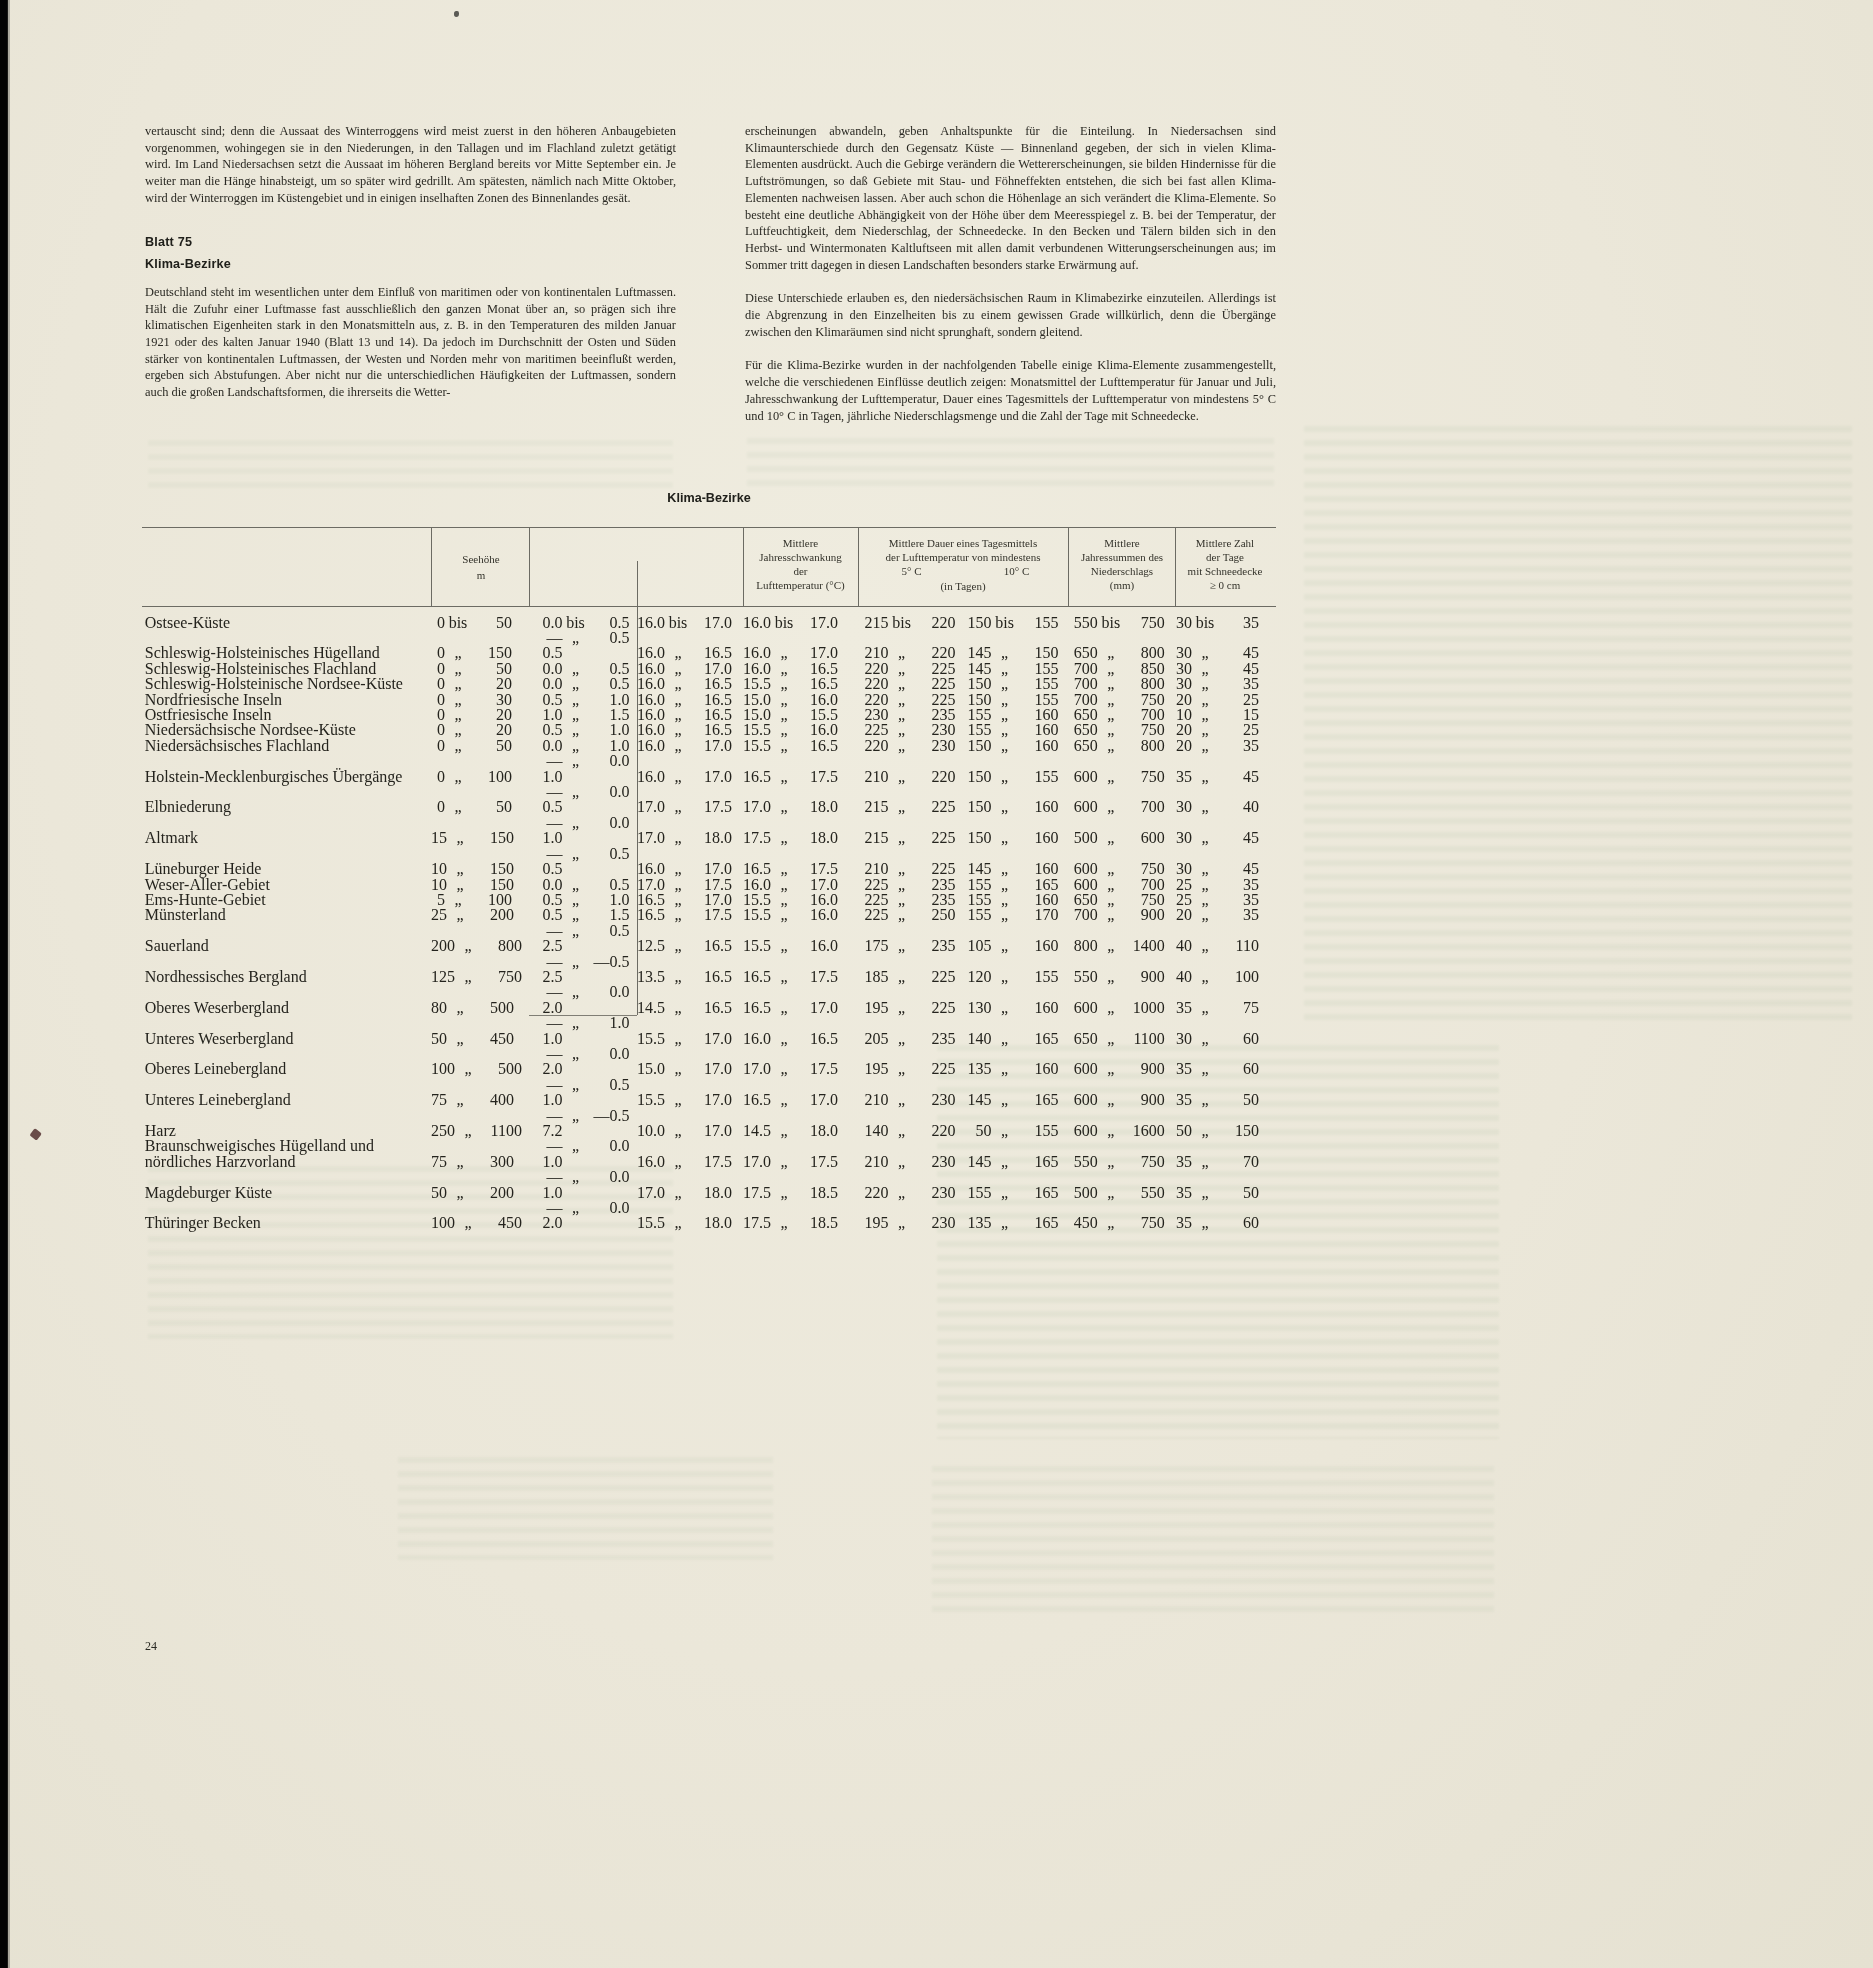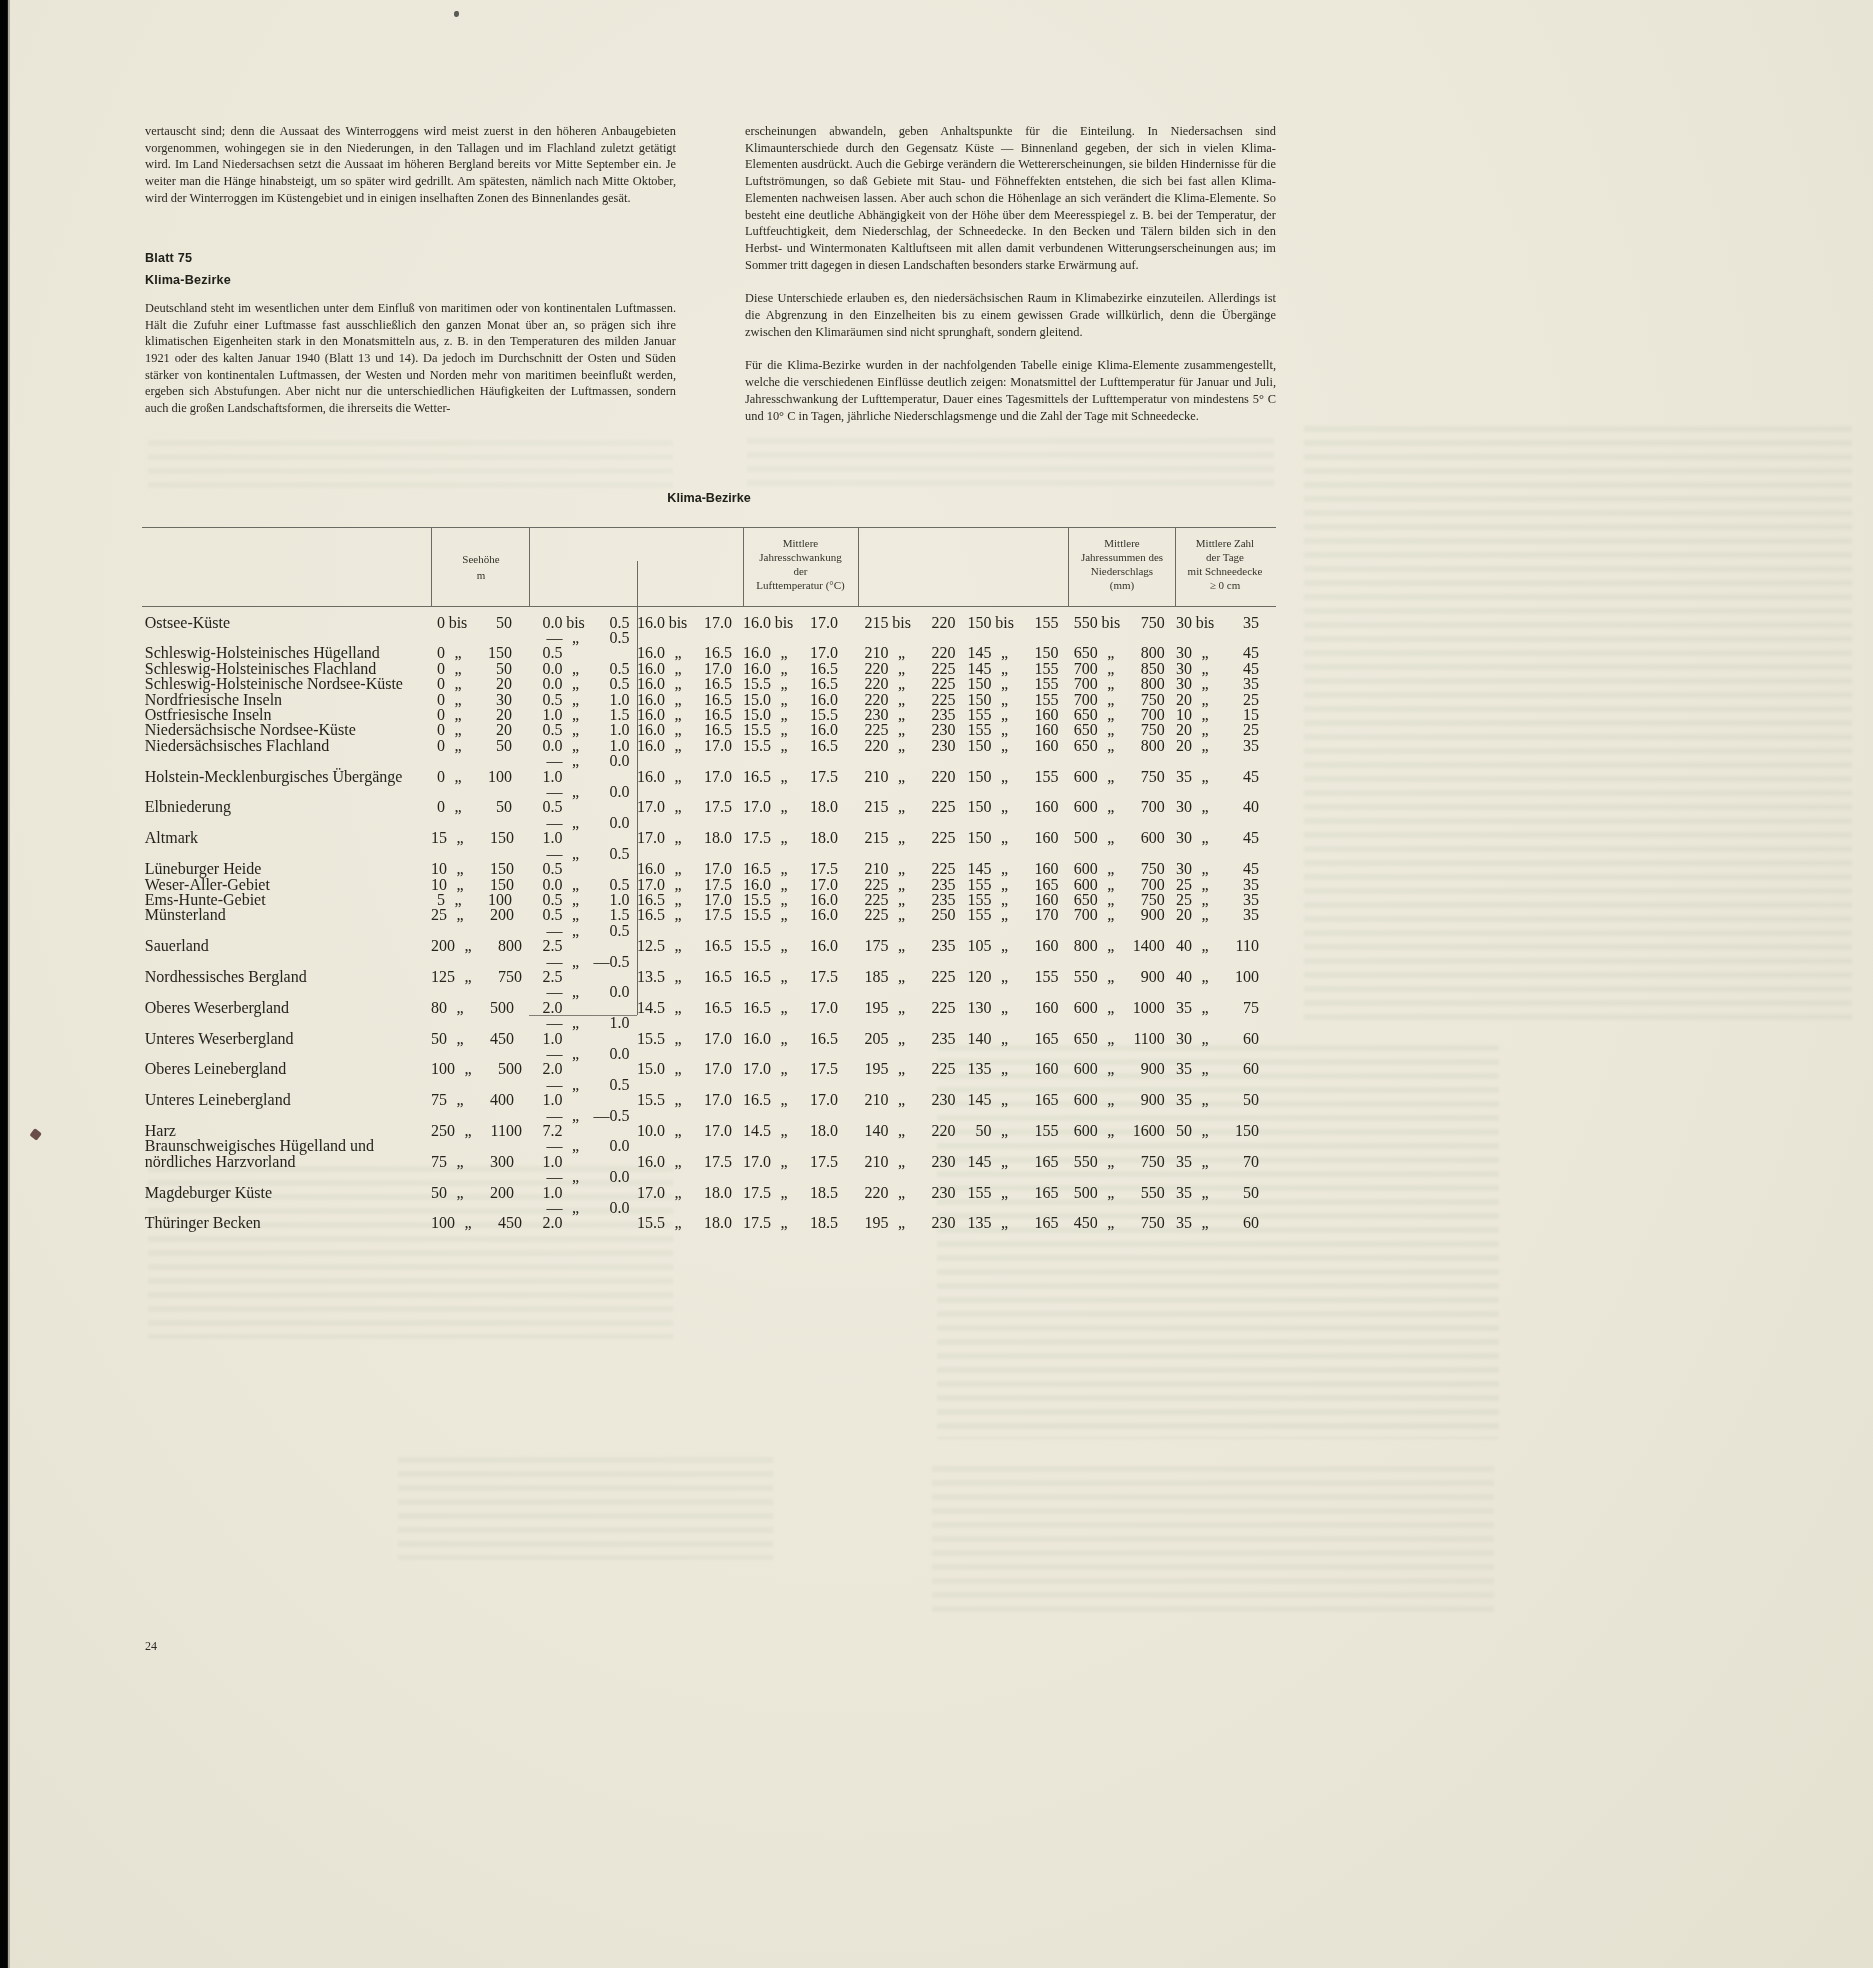--- a/index.html
+++ b/index.html
@@ -12,21 +12,21 @@
     color:var(--ink,#2a2923);
   }
   .scan-edge{position:absolute;left:0;top:0;width:10.3px;height:100%;
     background:linear-gradient(90deg,#030303 0 6.6px,#1b1b18 6.6px 8.4px,rgba(0,0,0,.25) 8.4px 10.3px);}
   
   .col{position:absolute;top:123px;width:531px}
   .col-left{left:145px}
   .col-right{left:745px}
   .para{font-size:12.4px;line-height:16.7px;text-align:justify;color:#2a2923}
   .para+.para{margin-top:17px}
-  .heading-block{margin-top:44px}
+  .heading-block{margin-top:28px}
   .h{font-family:"Liberation Sans","DejaVu Sans",sans-serif;font-weight:700;
      font-size:12.6px;color:#20201b;letter-spacing:0.2px}
   .h+.h{margin-top:8.4px}
   .after-heading{margin-top:13px}
   
   .table-title{position:absolute;left:142px;top:491px;width:1134px;text-align:center;
     font-family:"Liberation Sans","DejaVu Sans",sans-serif;font-weight:700;font-size:12.6px;color:#20201b}
   .ktable{position:absolute;left:142px;top:527px;width:1134px;height:489px}
   .thead{position:absolute;left:0;top:0;width:1134px;height:80px;
     border-top:0.9px solid var(--rule,#6c6b63);border-bottom:0.9px solid var(--rule,#6c6b63);
@@ -116,20 +116,31 @@
       <div class="hcell seeh">
           <div>Seehöhe</div>
           <div>m</div>
         </div>
       <div class="hcell schwank">
           <div>Mittlere</div>
           <div>Jahresschwankung</div>
           <div>der</div>
           <div>Lufttemperatur (°C)</div>
         </div>
+      <div class="hcell dauer">
+        <div class="hlines">
+            <div>Mittlere Dauer eines Tagesmittels</div>
+            <div>der Lufttemperatur von mindestens</div>
+          </div>
+        <div class="subrow">
+          <span>5° C</span>
+          <span>10° C</span>
+        </div>
+        <div class="hunit">(in Tagen)</div>
+      </div>
       <div class="hcell nieder">
           <div>Mittlere</div>
           <div>Jahressummen des</div>
           <div>Niederschlags</div>
           <div>(mm)</div>
         </div>
       <div class="hcell schnee">
           <div>Mittlere Zahl</div>
           <div>der Tage</div>
           <div>mit Schneedecke</div>

